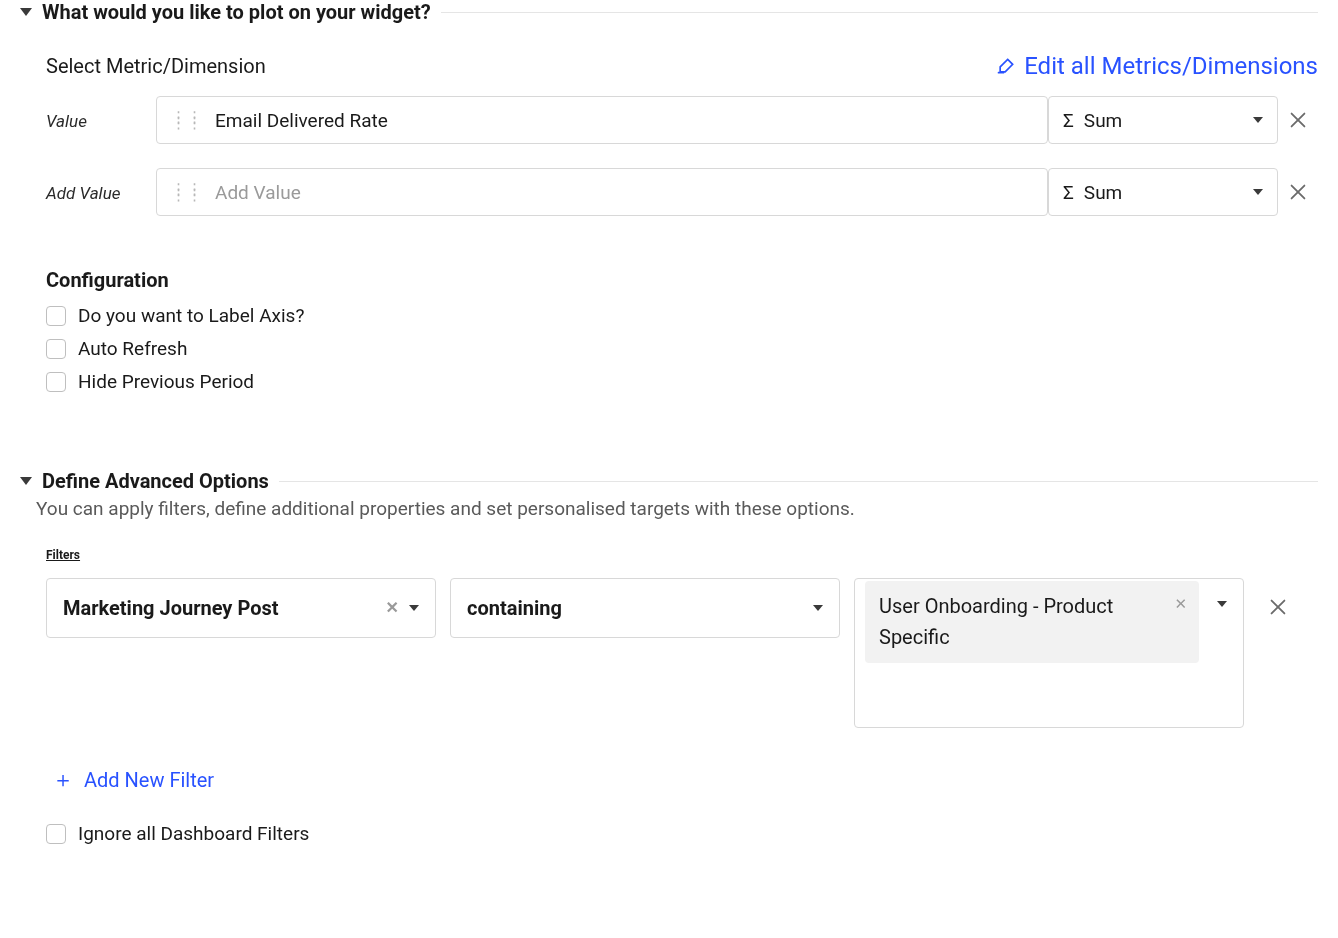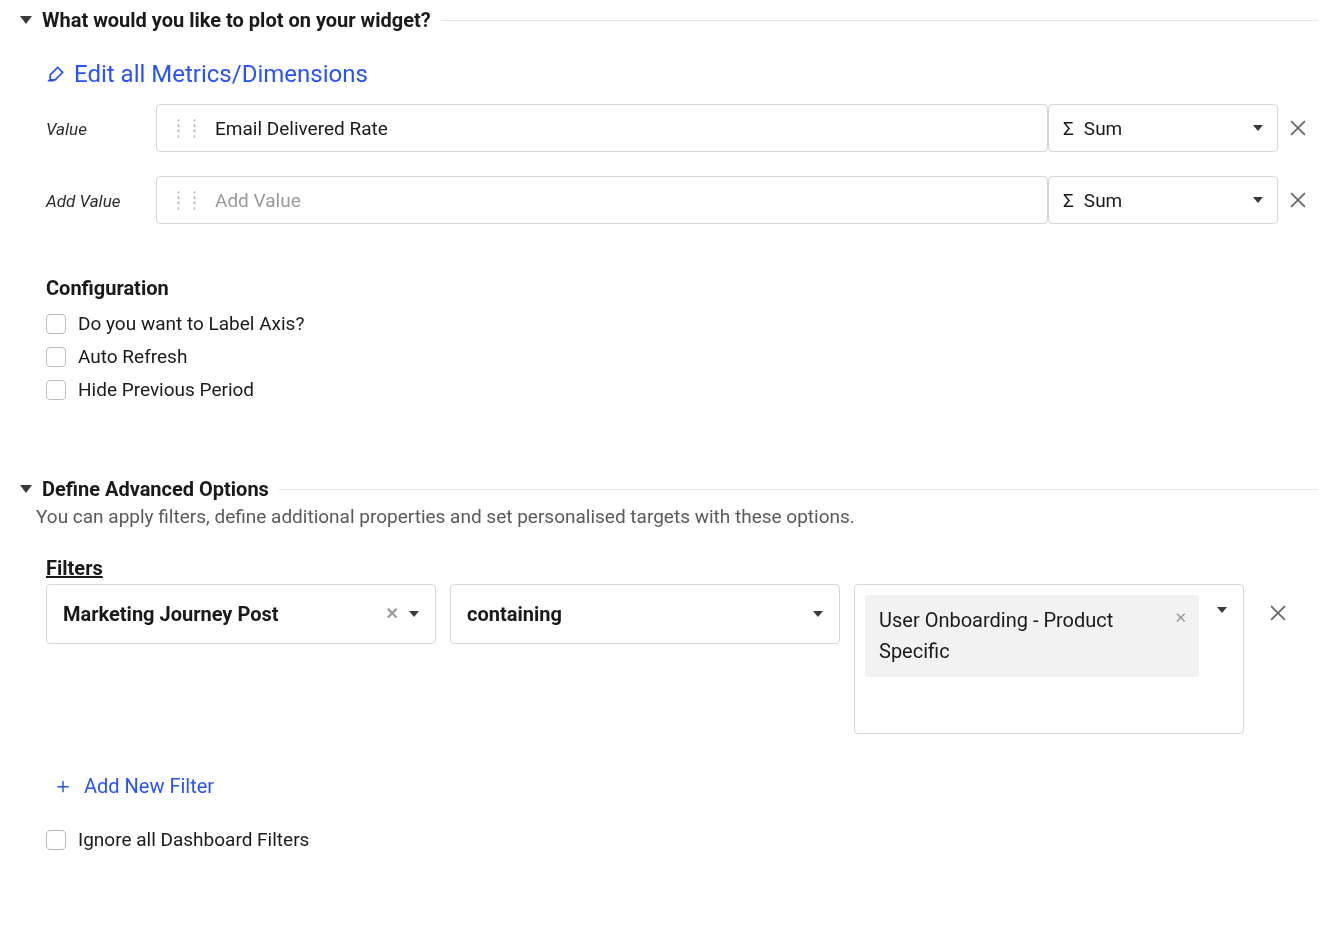--- a/index.html
+++ b/index.html
@@ -20,21 +20,20 @@
     font-size: 19px;
     color: var(--text-dark);
     background: #fff;
   }
 
   
   .section-head {
     display: flex;
     align-items: center;
     gap: 10px;
-    margin-top: 8px;
   }
   .section-head .caret {
     width: 0; height: 0;
     border-left: 6px solid transparent;
     border-right: 6px solid transparent;
     border-top: 8px solid #3a3a3a;
     flex: 0 0 auto;
   }
   .section-head .title {
     font-weight: 700;
@@ -157,23 +156,23 @@
   .cbox {
     width: 20px; height: 20px;
     border: 1.5px solid #bfbfbf;
     border-radius: 4px;
     flex: 0 0 auto;
   }
 
   
   .filters-title {
     font-weight: 700;
-    font-size: 20px;
+    font-size: 12px;
     margin-top: 26px;
-    margin-bottom: 4px;
+    margin-bottom: 16px;
     text-decoration: underline;
   }
   .filters-row {
     display: grid;
     grid-template-columns: 390px 390px 390px 40px;
     gap: 14px;
     align-items: flex-start;
   }
   .fselect {
     display: flex;
@@ -191,21 +190,21 @@
   .small-x {
     color: #9a9a9a;
     font-size: 16px;
     line-height: 1;
     cursor: pointer;
   }
   .multiselect {
     min-height: 150px;
     border: 1px solid var(--border);
     border-radius: 4px;
-    padding: 10px 44px 10px 10px;
+    padding: 2px 44px 10px 10px;
     position: relative;
   }
   .multiselect .chev-wrap {
     position: absolute;
     top: 22px; right: 16px;
     display:flex; align-items:center;
   }
   .tag {
     background: var(--bg-tag);
     border-radius: 4px;
@@ -242,20 +241,21 @@
 <body>
 
 <div class="section-head">
   <div class="caret"></div>
   <div class="title">What would you like to plot on your widget?</div>
   <div class="rule"></div>
 </div>
 
 <div class="inner">
   <div class="row-head">
+    <div class="label">Select Metric/Dimension</div>
     <div class="edit-link">
       <svg width="20" height="20" viewBox="0 0 24 24" fill="none" stroke="currentColor" stroke-width="2" stroke-linecap="round">
         <path d="M3 20h6"></path>
           <path d="M14 4l6 6-9 9H5v-6z"></path>
       </svg>
       <span>Edit all Metrics/Dimensions</span>
     </div>
   </div>
 
   <div class="metric-grid">

